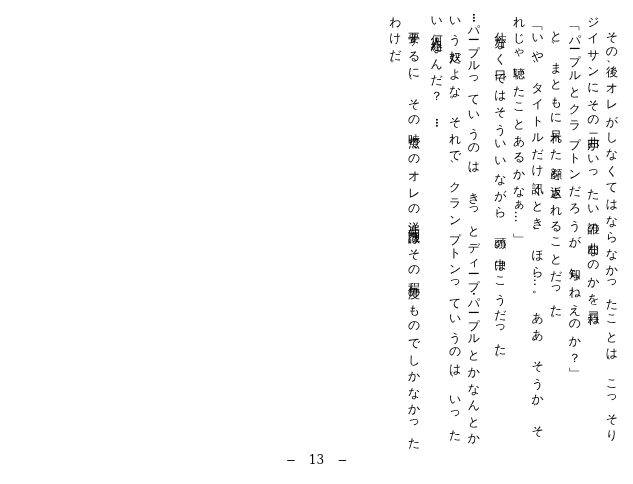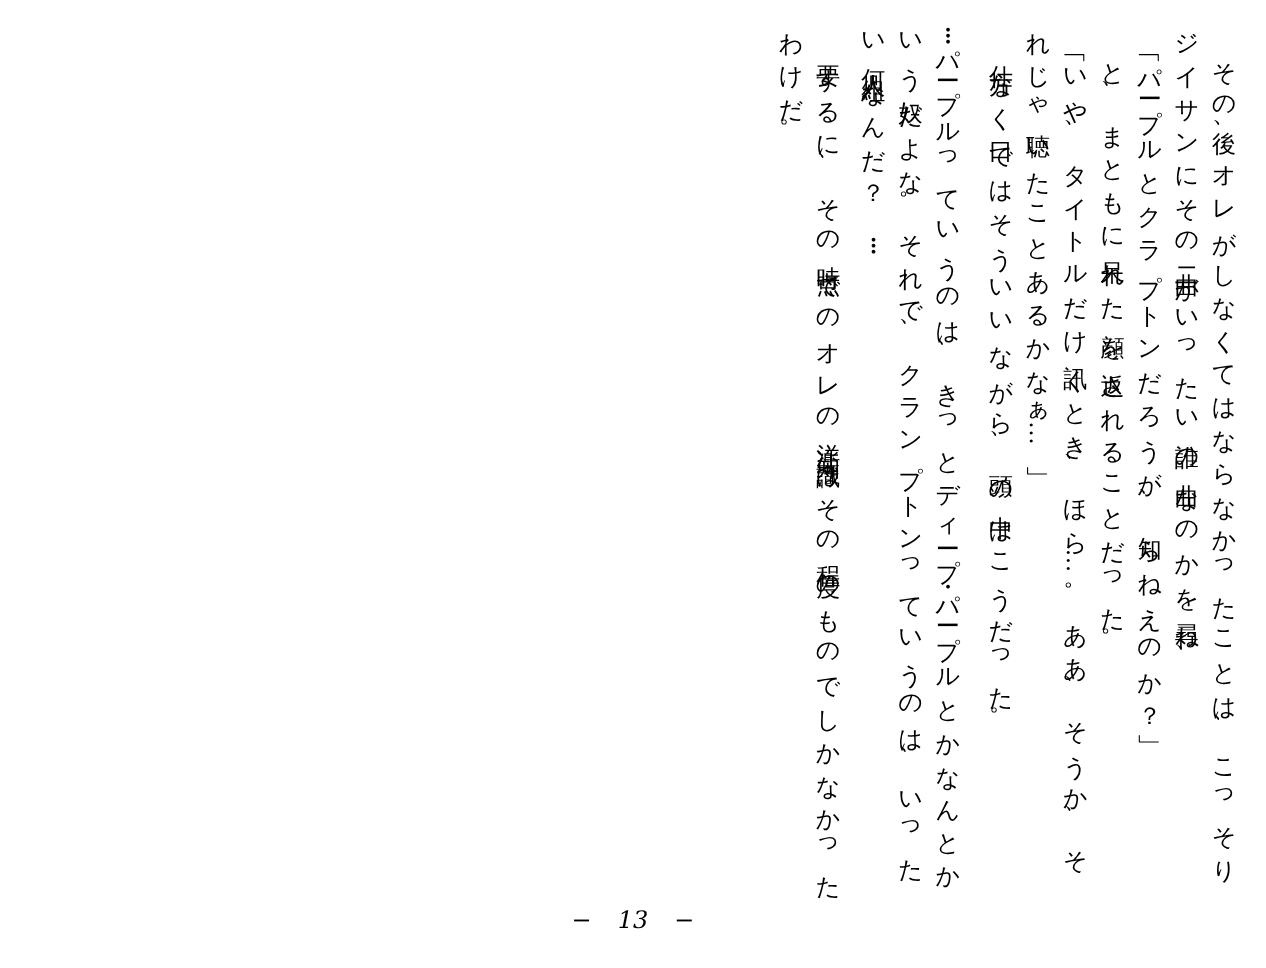--- a/index.html
+++ b/index.html
@@ -42,21 +42,20 @@
     margin-block-start: 4px;  
   }
   .footer {
     position: absolute;
     left: 0;
     bottom: 17px;
     width: 100%;
     text-align: center;
     font-size: 12px;
     color: #000000;
-    font-style: italic;
   }
   .footer .dash {
     display: inline-block;
   }
   .footer .num {
     display: inline-block;
     margin: 0 13px;
   }
 </style>
 </head>

